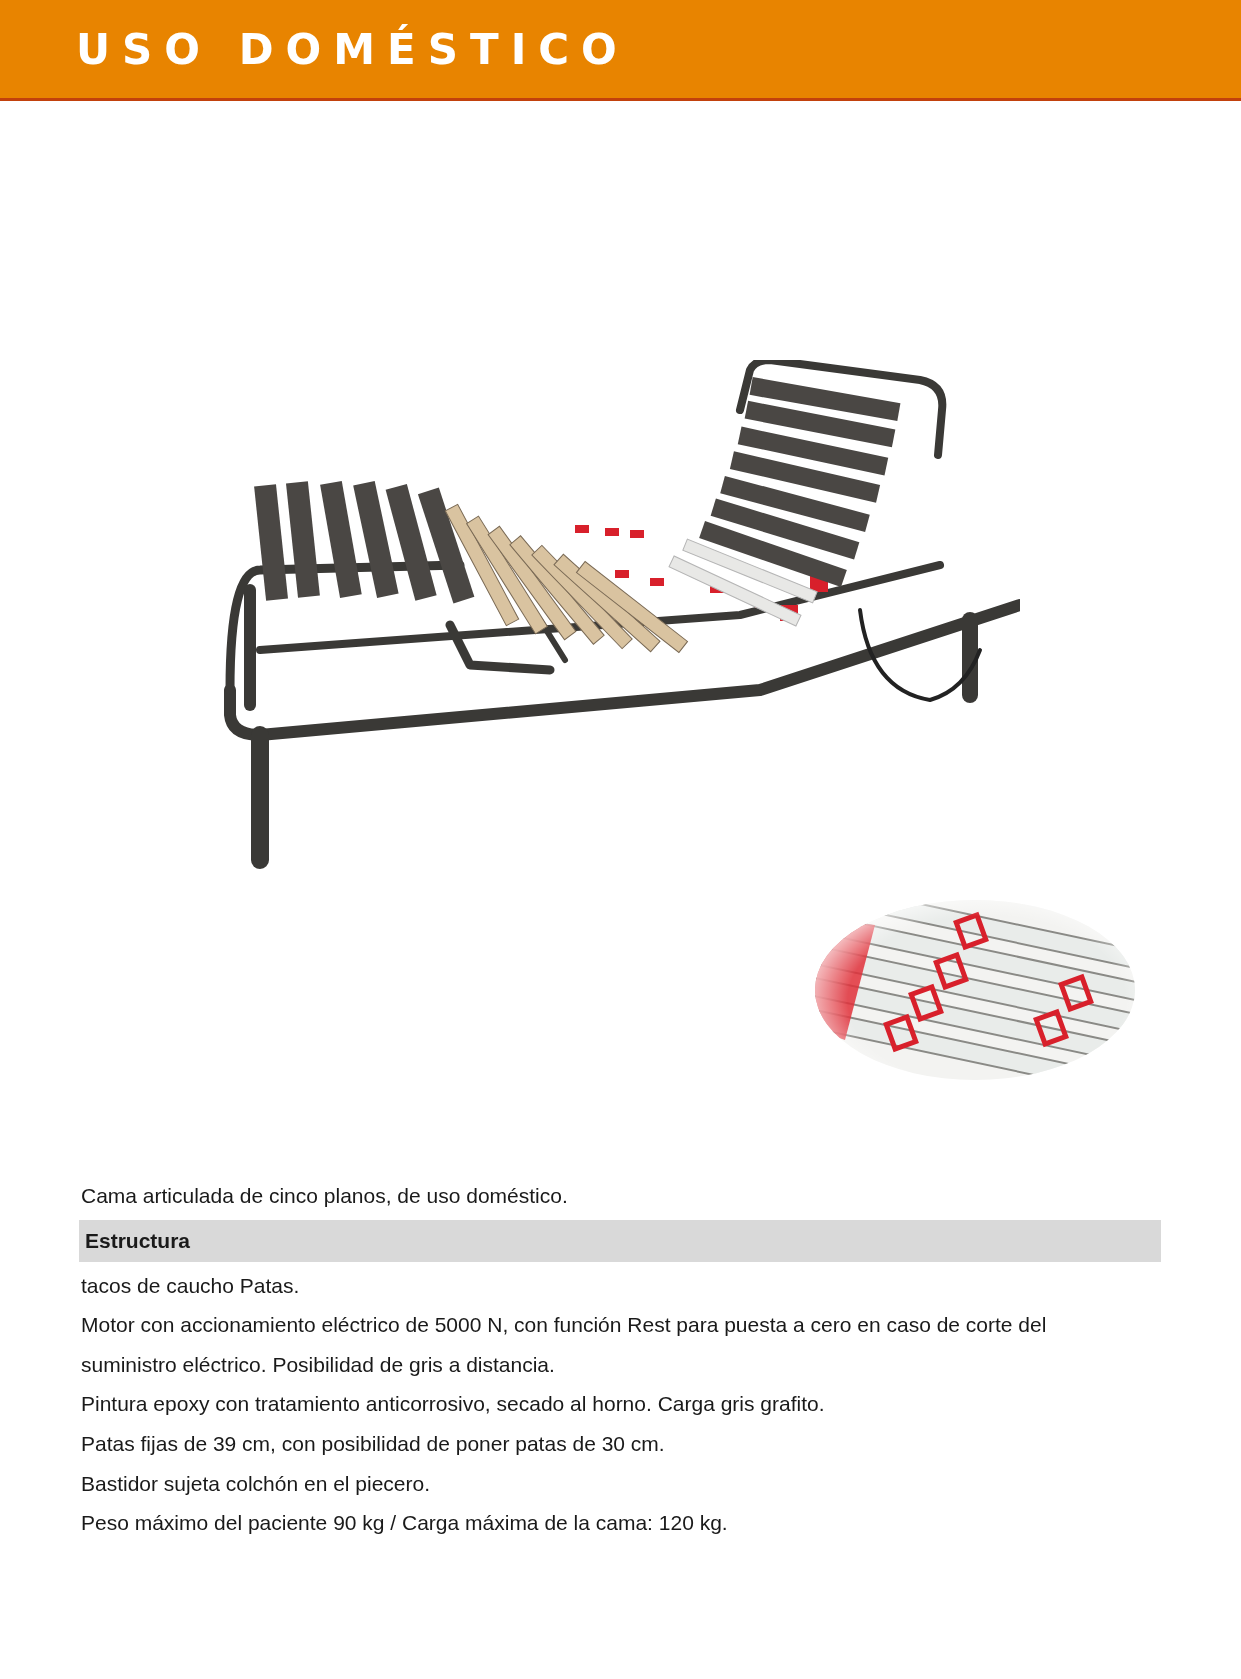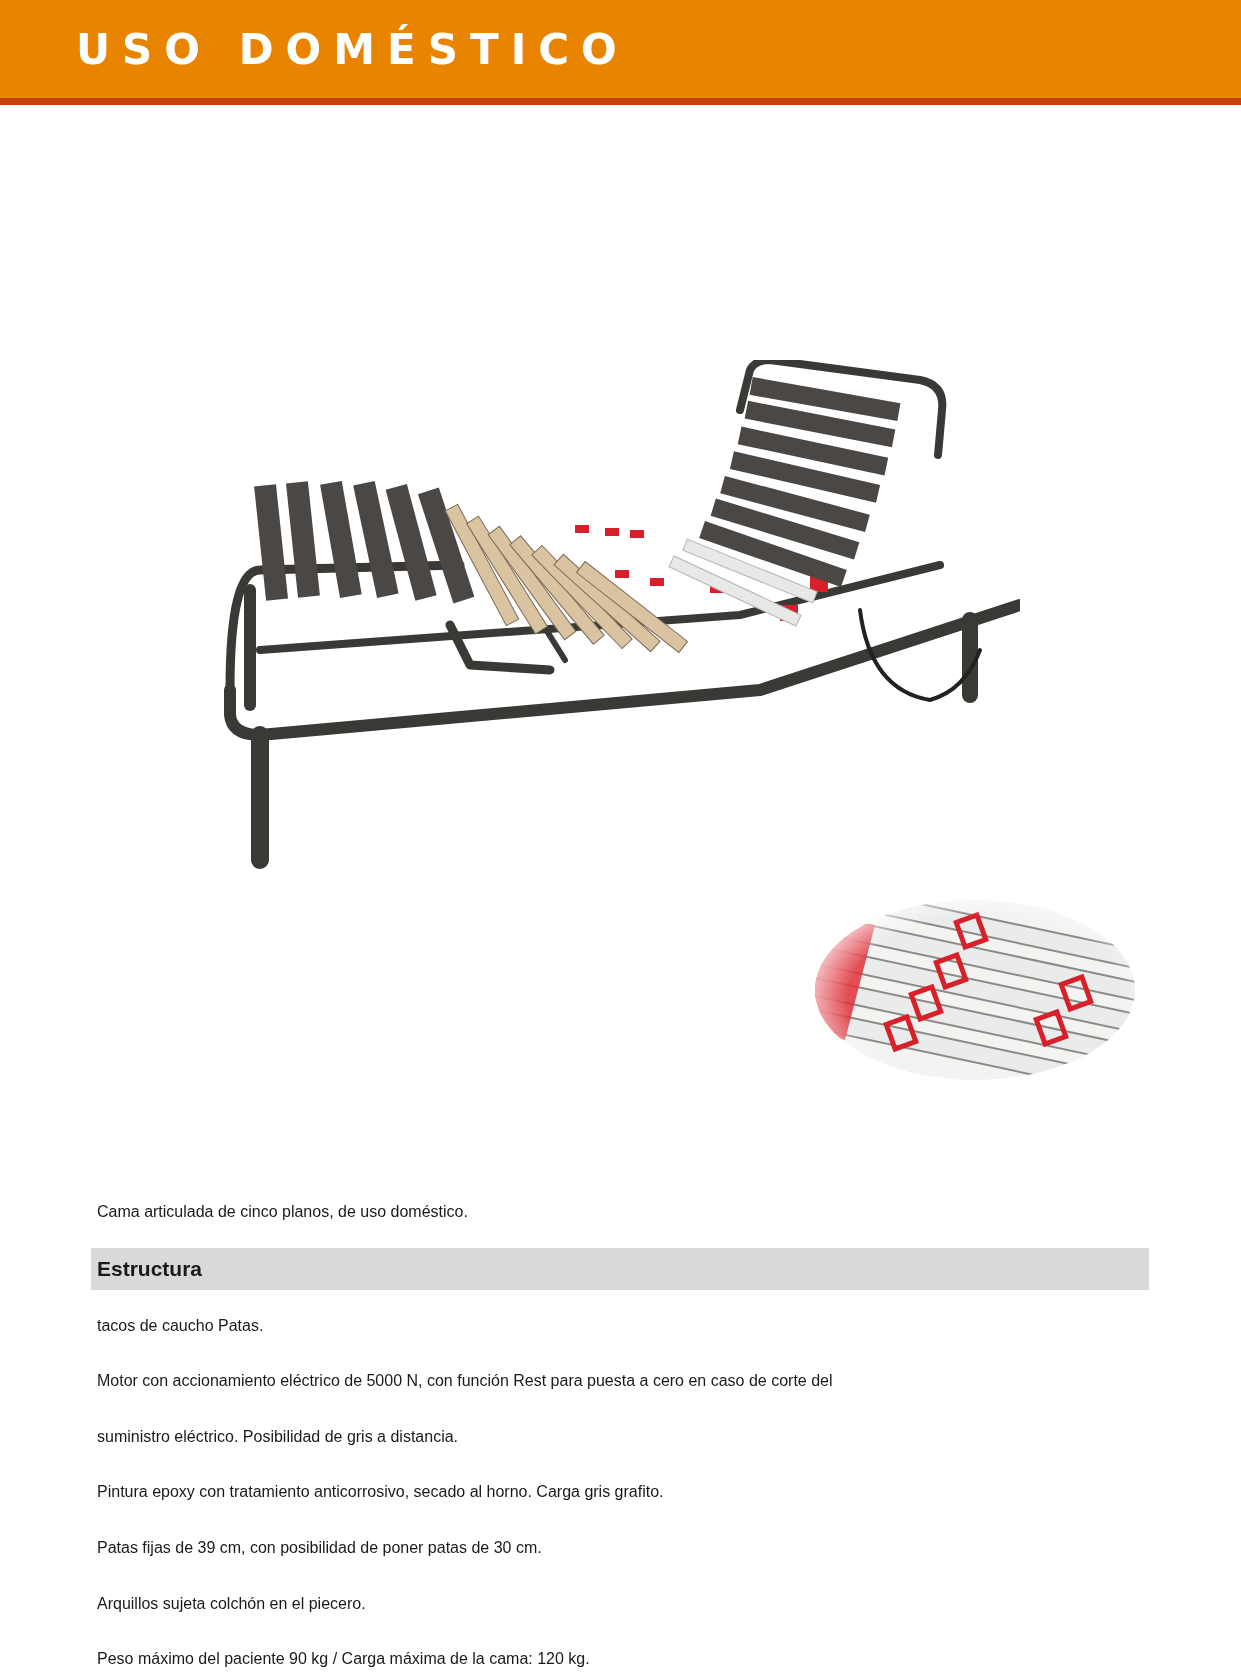--- a/index.html
+++ b/index.html
@@ -2,37 +2,37 @@
 <html><head>
 <meta charset="utf-8">
 <style>
   html, body { margin: 0; padding: 0; }
   body {
     width: 1241px; height: 1679px; background: #ffffff; position: relative; overflow: hidden;
     font-family: "Liberation Sans", sans-serif; color: #1a1a1a;
   }
   .header-bar {
     position: absolute; left: 0; top: 0; width: 1241px; height: 98px;
-    background: #e88400; border-bottom: 7px solid #c2410c;
+    background: #e88400; border-bottom: 3px solid #c2410c;
   }
   .header-title {
     position: absolute; left: 76px; top: 22px;
     font-family: "DejaVu Sans", sans-serif; font-weight: bold;
     font-size: 42px; letter-spacing: 12px; color: #ffffff; line-height: 56px;
   }
   .bed-figure { position: absolute; left: 220px; top: 360px; width: 800px; height: 570px; }
   .inset-figure { position: absolute; left: 805px; top: 880px; width: 330px; height: 200px; }
   .text-block { position: absolute; left: 75px; top: 1176px; width: 1090px; }
   .line {
-    font-size: 16px; line-height: 39.6px; padding-left: 6px; margin: 16px;
+    font-size: 21px; line-height: 39.6px; padding-left: 6px; margin: 0;
     white-space: nowrap; color: #1a1a1a;
   }
   .section-band {
     background: #d9d9d9; height: 42px; line-height: 42px; font-weight: bold;
-    font-size: 21px; padding-left: 6px; margin: 16px;
+    font-size: 21px; padding-left: 6px; margin: 4px;
   }
 </style>
 </head>
 <body>
 
 <div class="header-bar">
   <div class="header-title">USO DOMÉSTICO</div>
 </div>
 
 <svg class="bed-figure" viewBox="0 0 800 570">
@@ -136,15 +136,15 @@
 </svg>
 
 <div class="text-block">
   <p class="line">Cama articulada de cinco planos, de uso doméstico.</p>
   <div class="section-band">Estructura</div>
   <p class="line">tacos de caucho Patas.</p>
   <p class="line">Motor con accionamiento eléctrico de 5000 N, con función Rest para puesta  a cero en caso de corte del</p>
   <p class="line">suministro eléctrico.  Posibilidad de gris a distancia.</p>
   <p class="line">Pintura epoxy con tratamiento anticorrosivo, secado al horno. Carga gris grafito.</p>
   <p class="line">Patas fijas de 39 cm, con posibilidad de poner patas de 30 cm.</p>
-  <p class="line">Arquillos sujeta colchón en el piecero.</p>
+  <p class="line">Bastidor sujeta colchón en el piecero.</p>
   <p class="line">Peso máximo del paciente 90 kg / Carga máxima de la cama: 120 kg.</p>
 </div>
 
 </body></html>

